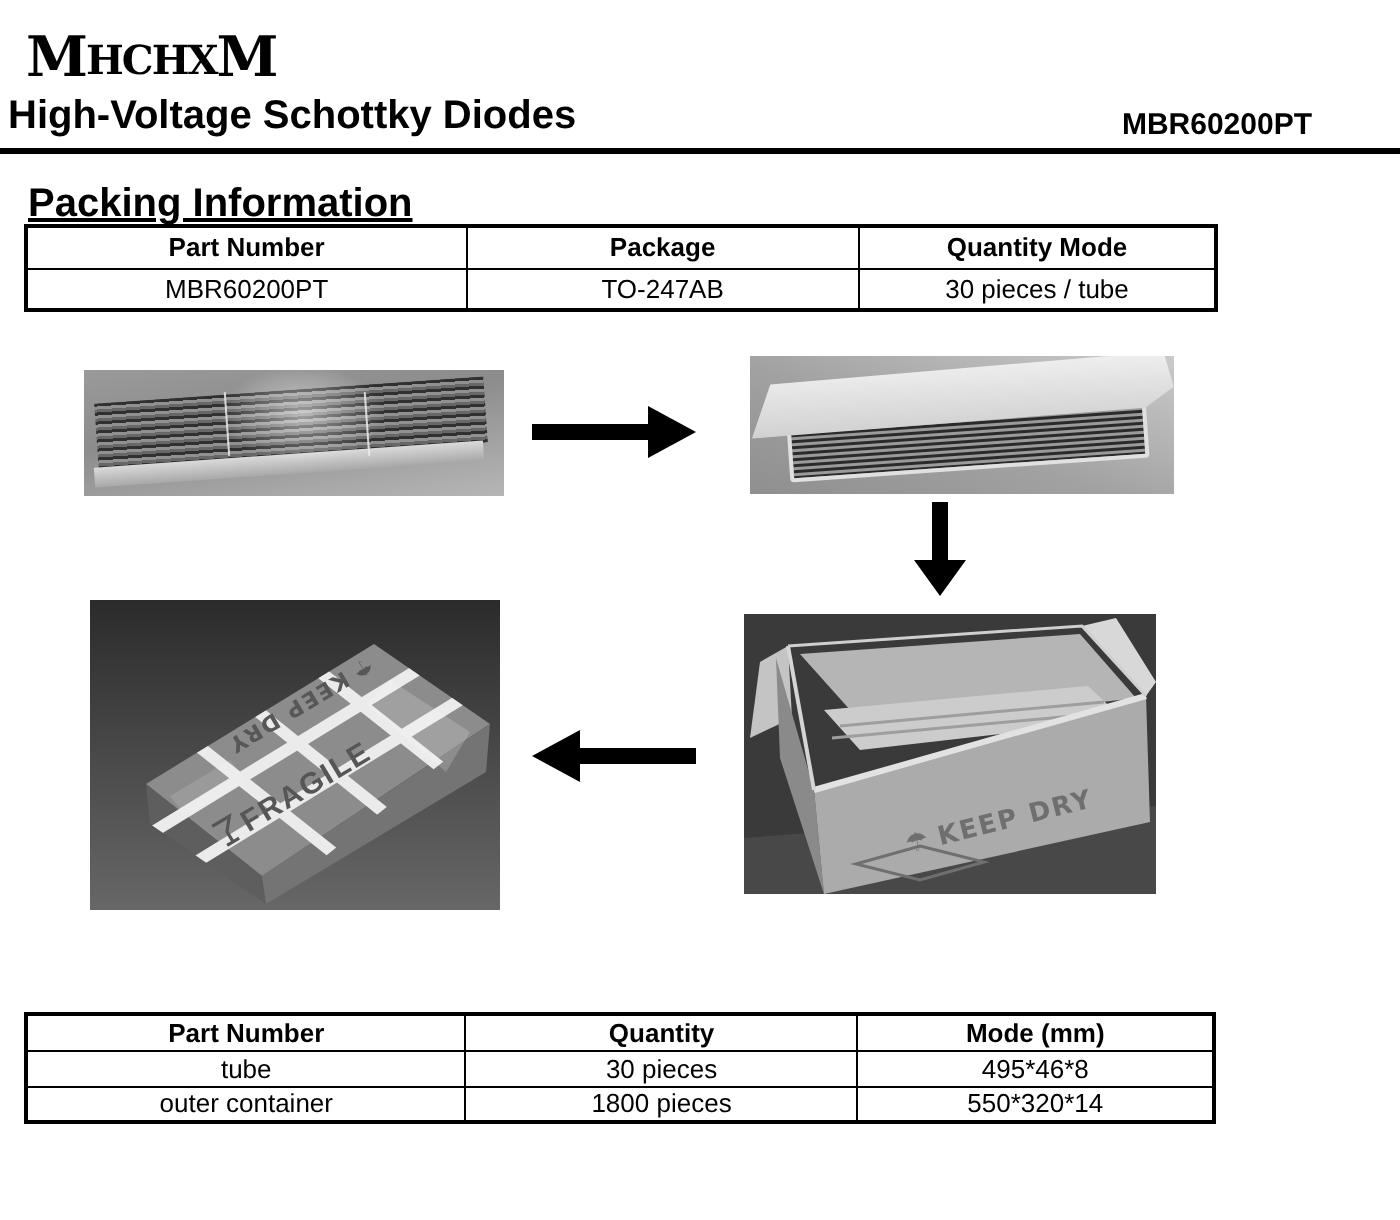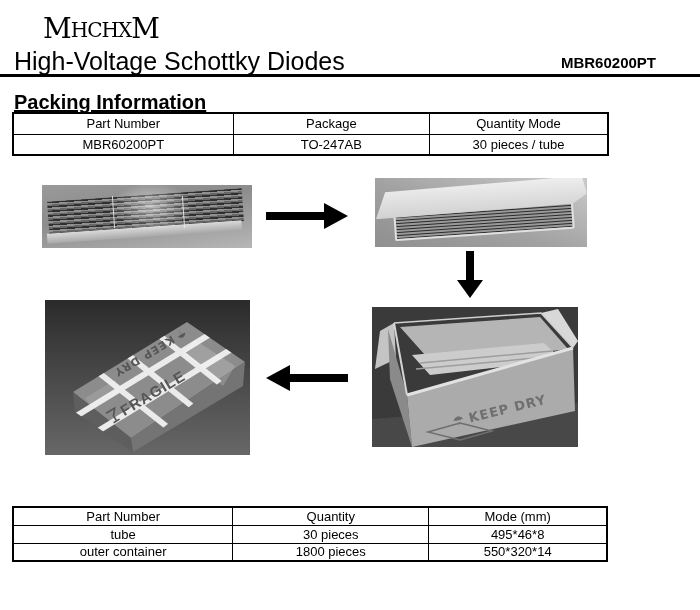--- a/index.html
+++ b/index.html
@@ -6,45 +6,45 @@
   html,body { background:#ffffff; }
   .page {
     position:relative; width:700px; height:610px; background:#fff;
     font-family:"Liberation Sans","DejaVu Sans",sans-serif; color:#000;
     overflow:hidden;
   }
   
   .logo {
     position:absolute; left:13px; top:12px;
     font-family:"DejaVu Serif","Liberation Serif",serif;
-    font-weight:normal; letter-spacing:-1px; white-space:nowrap;margin-left:30px;
+    font-weight:bold; letter-spacing:-1px; white-space:nowrap;
   }
   .logo .lg { font-size:28px; }
   .logo .sm { font-size:20px; position:relative; top:-1px; }
   .title {
-    position:absolute; left:14px; top:47px;
-    font-size:25px; font-weight:normal; letter-spacing:0;
+    position:absolute; left:4px; top:47px;
+    font-size:20px; font-weight:bold; letter-spacing:0;
   }
   .pn {
     position:absolute; right:44px; top:54px;
     font-size:15px; font-weight:bold;
   }
   .rule { position:absolute; left:0; top:74px; width:700px; height:3px; background:#000; }
   .section-heading {
     position:absolute; left:14px; top:91px;
     font-size:20px; font-weight:bold; text-decoration:underline;
   }
   
   table.doc {
     position:absolute; border-collapse:collapse; table-layout:fixed;
     font-size:13px; text-align:center; background:#fff;
   }
   table.doc th, table.doc td { border:1px solid #000; padding:0 2px; }
   table.doc { border:2px solid #000; }
-  table.doc th { font-weight:normal;margin-left:33px; }
+  table.doc th { font-weight:bold;margin-left:33px; }
   #packing-table { left:12px; top:112px; width:597px; }
   #packing-table th, #packing-table td { height:21px; }
   #size-table { left:12px; top:506px; width:596px; }
   #size-table th, #size-table td { height:18px; }
   col.c1 { width:37%; } col.c2 { width:33%; } col.c3 { width:30%; }
   
   .photo { position:absolute; overflow:hidden; }
   .photo > div { position:absolute; }
   #photo1 { left:42px; top:185px; width:210px; height:63px;
     background:linear-gradient(170deg,#9a9a9a 0%,#8c8c8c 40%,#b6b6b6 100%); }

